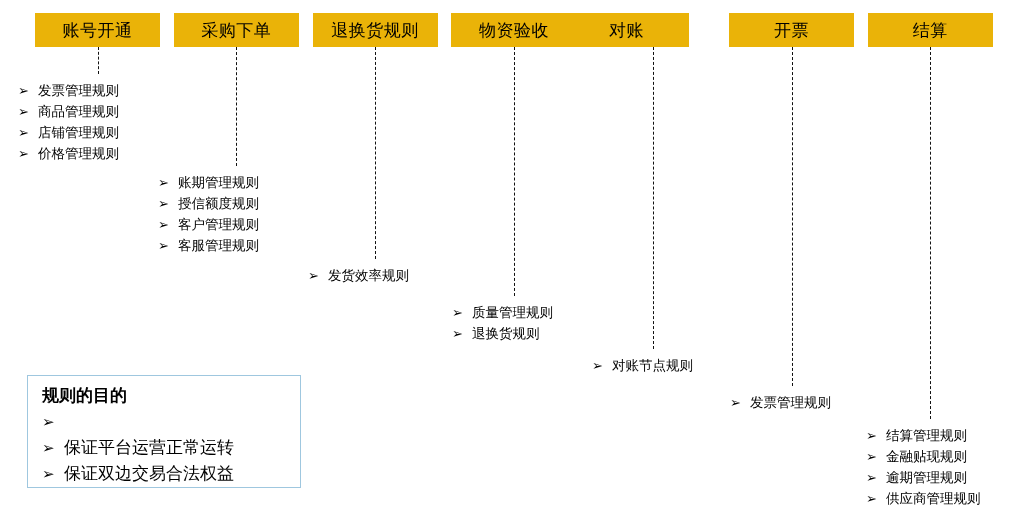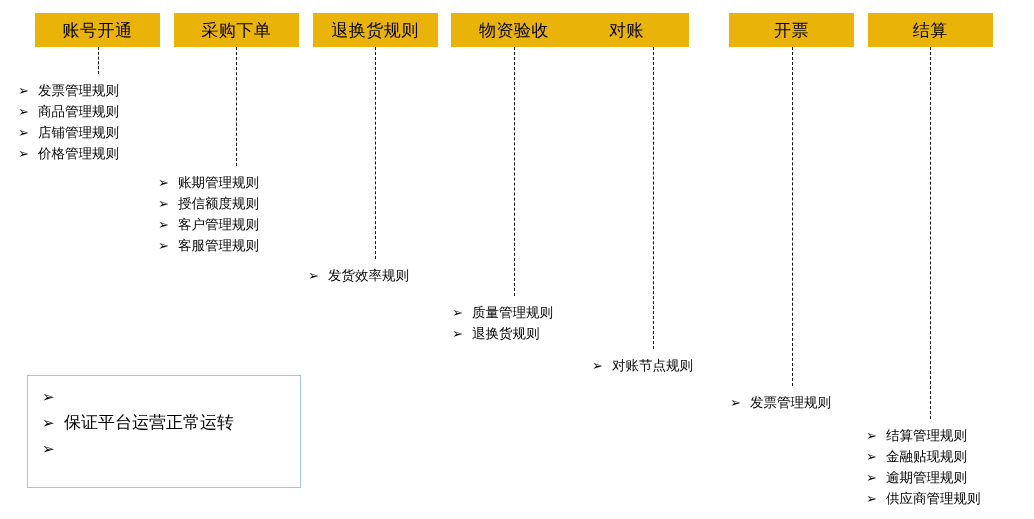--- a/index.html
+++ b/index.html
@@ -222,27 +222,29 @@
           <span class="rule-text">逾期管理规则</span>
         </div>
         <div class="rule-item">
           <span class="rule-bullet">➢</span>
           <span class="rule-text">供应商管理规则</span>
         </div>
       </div>
     </div>
 
   <div id="purpose-box">
+    <div id="purpose-title">规则的目的</div>
     <div id="purpose-list">
         <div class="purpose-item">
           <span class="purpose-bullet">➢</span>
         </div>
         <div class="purpose-item">
           <span class="purpose-bullet">➢</span>
           <span class="purpose-text">保证平台运营正常运转</span>
         </div>
         <div class="purpose-item">
           <span class="purpose-bullet">➢</span>
+          <span class="purpose-text">保证双边交易合法权益</span>
         </div>
       </div>
   </div>
 
 </div>
 
 </body></html>

